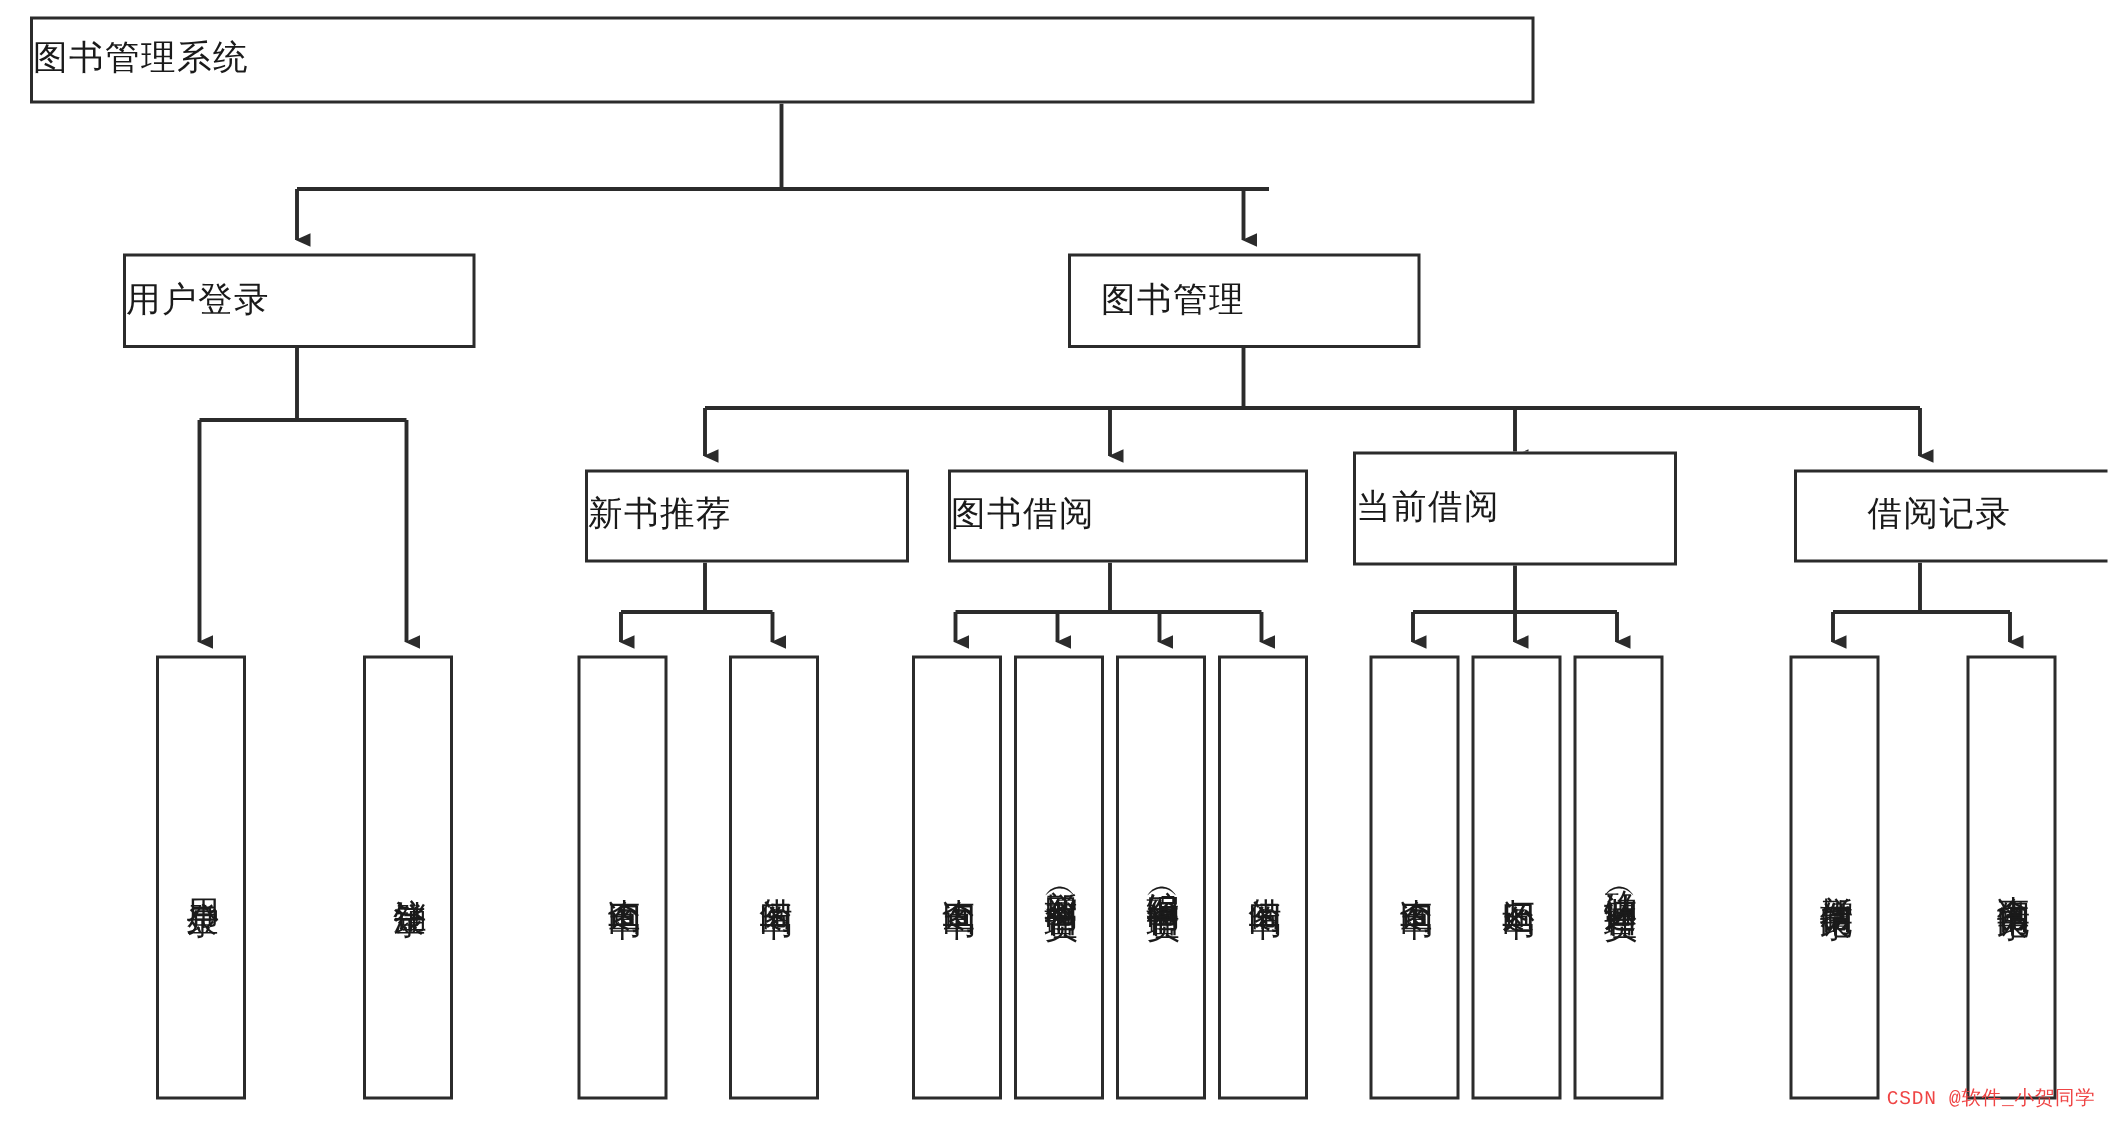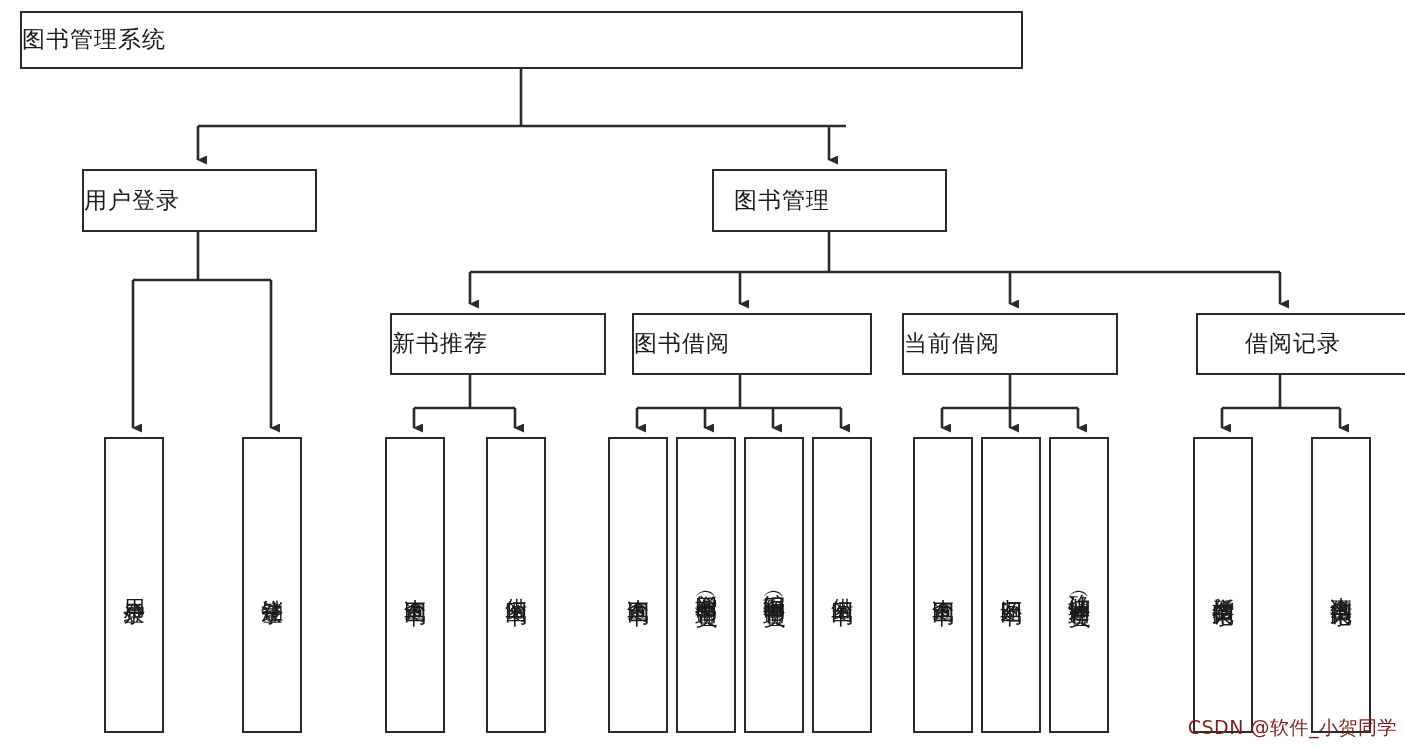--- a/index.html
+++ b/index.html
@@ -35,25 +35,26 @@
   .node .lbl{display:block;}
   .node.leaf .lbl{
     writing-mode:vertical-rl;
     text-orientation:upright;
     white-space:normal;
     max-height:272px;
   }
   #watermark{
     position:absolute;
     right:8px;bottom:6px;
-    font-size:19px;
-    color:#7f1d1d;
+    font-size:13px;
+    color:#ef4444;
     letter-spacing:0.5px;
     white-space:nowrap;
     pointer-events:none;
+    font-family:Liberation Mono, monospace;
   }
 </style>
 </head>
 <body>
 
 <div id="stage">
 
   <svg id="wires" viewBox="0 0 1405 747" xmlns="http://www.w3.org/2000/svg">
     <defs>
       <marker id="arw" markerWidth="9" markerHeight="10" refX="4.5" refY="9" orient="auto" markerUnits="userSpaceOnUse">
@@ -114,21 +115,21 @@
   <div class="node h" style="left:712px;top:169px;width:235px;height:63px;padding-left:20px;">
     <span class="lbl">图书管理</span>
   </div>
 
   <div class="node h" style="left:362px;top:313px;width:216px;height:62px;margin-left:28px;">
     <span class="lbl">新书推荐</span>
   </div>
   <div class="node h" style="left:632px;top:313px;width:240px;height:62px;">
     <span class="lbl">图书借阅</span>
   </div>
-  <div class="node h" style="left:902px;top:313px;width:216px;height:62px;">
+  <div class="node h" style="left:902px;top:301px;width:216px;height:76px;">
     <span class="lbl">当前借阅</span>
   </div>
   <div class="node h" style="left:1196px;top:313px;width:240px;height:62px;padding-left:47px;">
     <span class="lbl">借阅记录</span>
   </div>
 
   <div class="node leaf" style="left:104px;top:437px;width:60px;height:296px;">
     <span class="lbl">用户登录</span>
   </div>
   <div class="node leaf" style="left:242px;top:437px;width:60px;height:296px;">

